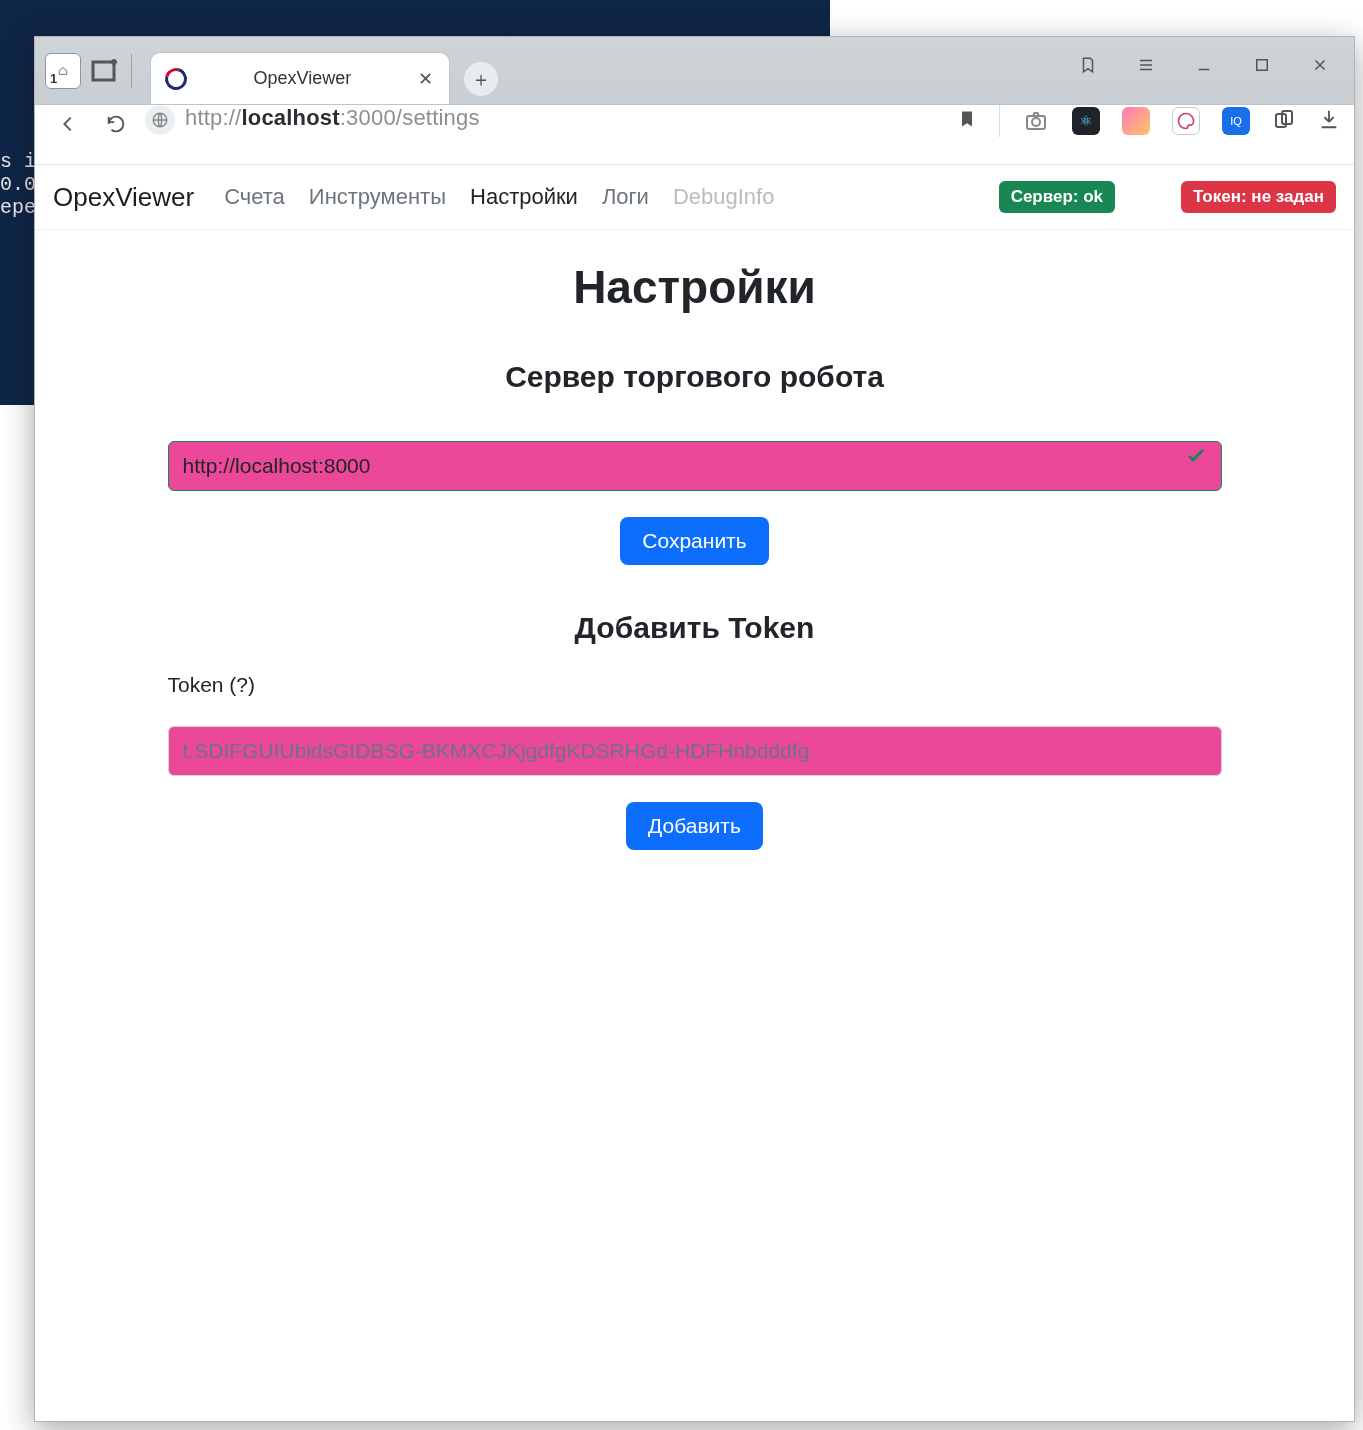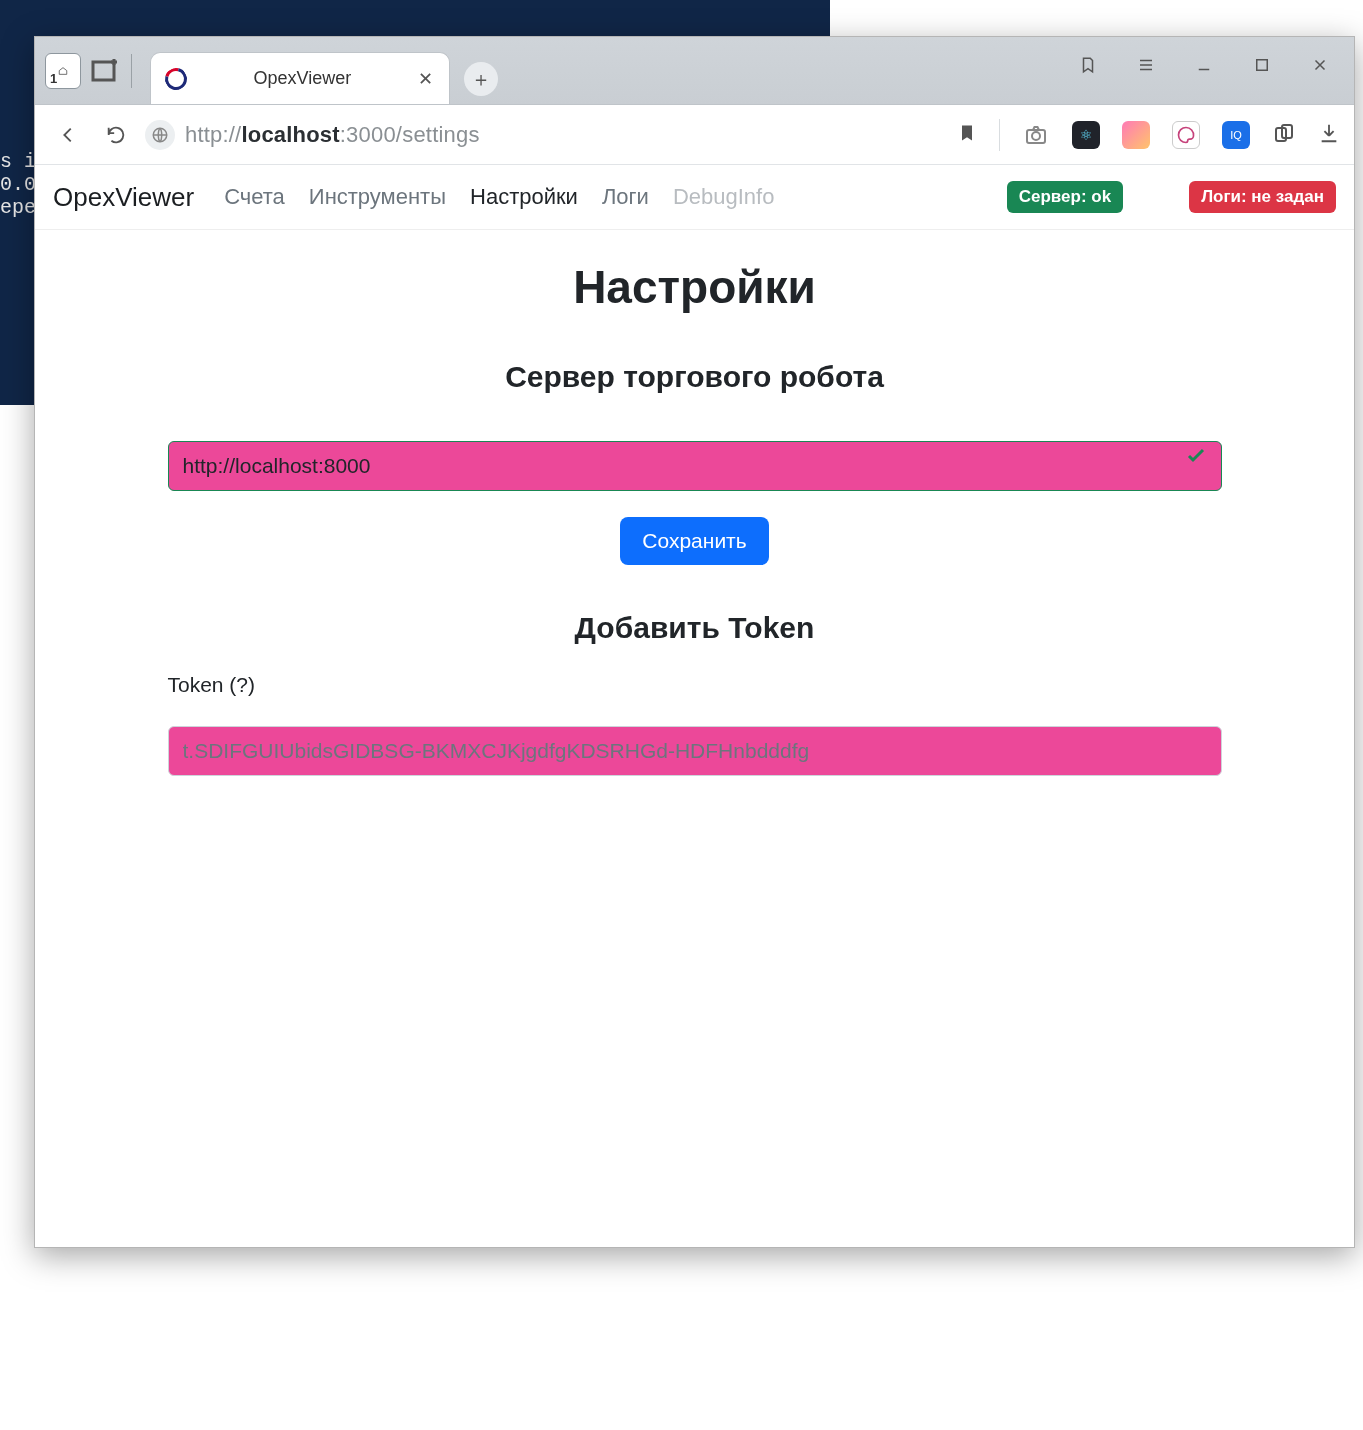--- a/index.html
+++ b/index.html
@@ -19,21 +19,21 @@
     font-family: Consolas, "Courier New", monospace;
     font-size: 20px;
     padding-top: 150px;
   }
   .terminal-line { white-space: pre; }
 
   
   .browser {
     position:absolute;
     left: 34px; top: 36px;
-    width: 1321px; height: 1212px;
+    width: 1321px; height: 1386px;
     background:#fff;
     border:1px solid #b5b5b5;
     box-shadow: 0 8px 30px rgba(0,0,0,0.35);
     display:flex; flex-direction:column;
   }
 
   
   .titlebar {
     height: 68px;
     background: linear-gradient(#cfd4d9,#c9ced3);
@@ -95,21 +95,21 @@
     display:flex; align-items:flex-start;
     gap:30px;
     padding-top:14px; padding-right:14px;
   }
   .win-controls .icon { width:28px; height:28px; display:flex; align-items:center; justify-content:center; color:#555; }
   .win-controls .icon svg { width:18px; height:18px; }
 
   
   .addrbar {
     height:60px;
-    display:flex; align-items:center;
+    display:flex; align-items:flex-start;
     padding:0 14px;
     gap:10px;
     background:#fff;
     border-bottom:1px solid #e1e4e7;
   }
   .addrbar .icon-btn {
     width:38px;height:38px;border-radius:6px;
     display:flex;align-items:center;justify-content:center;
     color:#555;
   }
@@ -313,21 +313,21 @@
       <div class="app-nav">
         <span class="brand">OpexViewer</span>
         <span class="nav-link">Счета</span>
         <span class="nav-link">Инструменты</span>
         <span class="nav-link active">Настройки</span>
         <span class="nav-link">Логи</span>
         <span class="nav-link disabled">DebugInfo</span>
         <span class="nav-spacer"></span>
         <span class="badge green">Сервер: ok</span>
         <span style="width:18px"></span>
-        <span class="badge red">Логи: не задан</span>
+        <span class="badge red">Токен: не задан</span>
       </div>
 
       <div class="container">
         <h1 class="page-title">Настройки</h1>
 
         <h2 class="section-title">Сервер торгового робота</h2>
         <div class="form-group">
           <div class="input-wrap">
             <input class="text-input valid" type="text" value="http://localhost:8000" style="">
             <span class="valid-icon">
@@ -339,17 +339,20 @@
         </div>
         <div class="btn-row">
           <button class="btn-primary">Сохранить</button>
         </div>
 
         <h2 class="section-title">Добавить Token</h2>
         <div class="form-group">
           <label class="form-label">Token (?)</label>
           <input class="text-input" type="text" placeholder="t.SDIFGUIUbidsGIDBSG-BKMXCJKjgdfgKDSRHGd-HDFHnbdddfg" style="">
         </div>
+        <div class="btn-row">
+          <button class="btn-primary">Добавить</button>
+        </div>
       </div>
     </div>
 
   </div>
 </div>
 
 </body></html>

